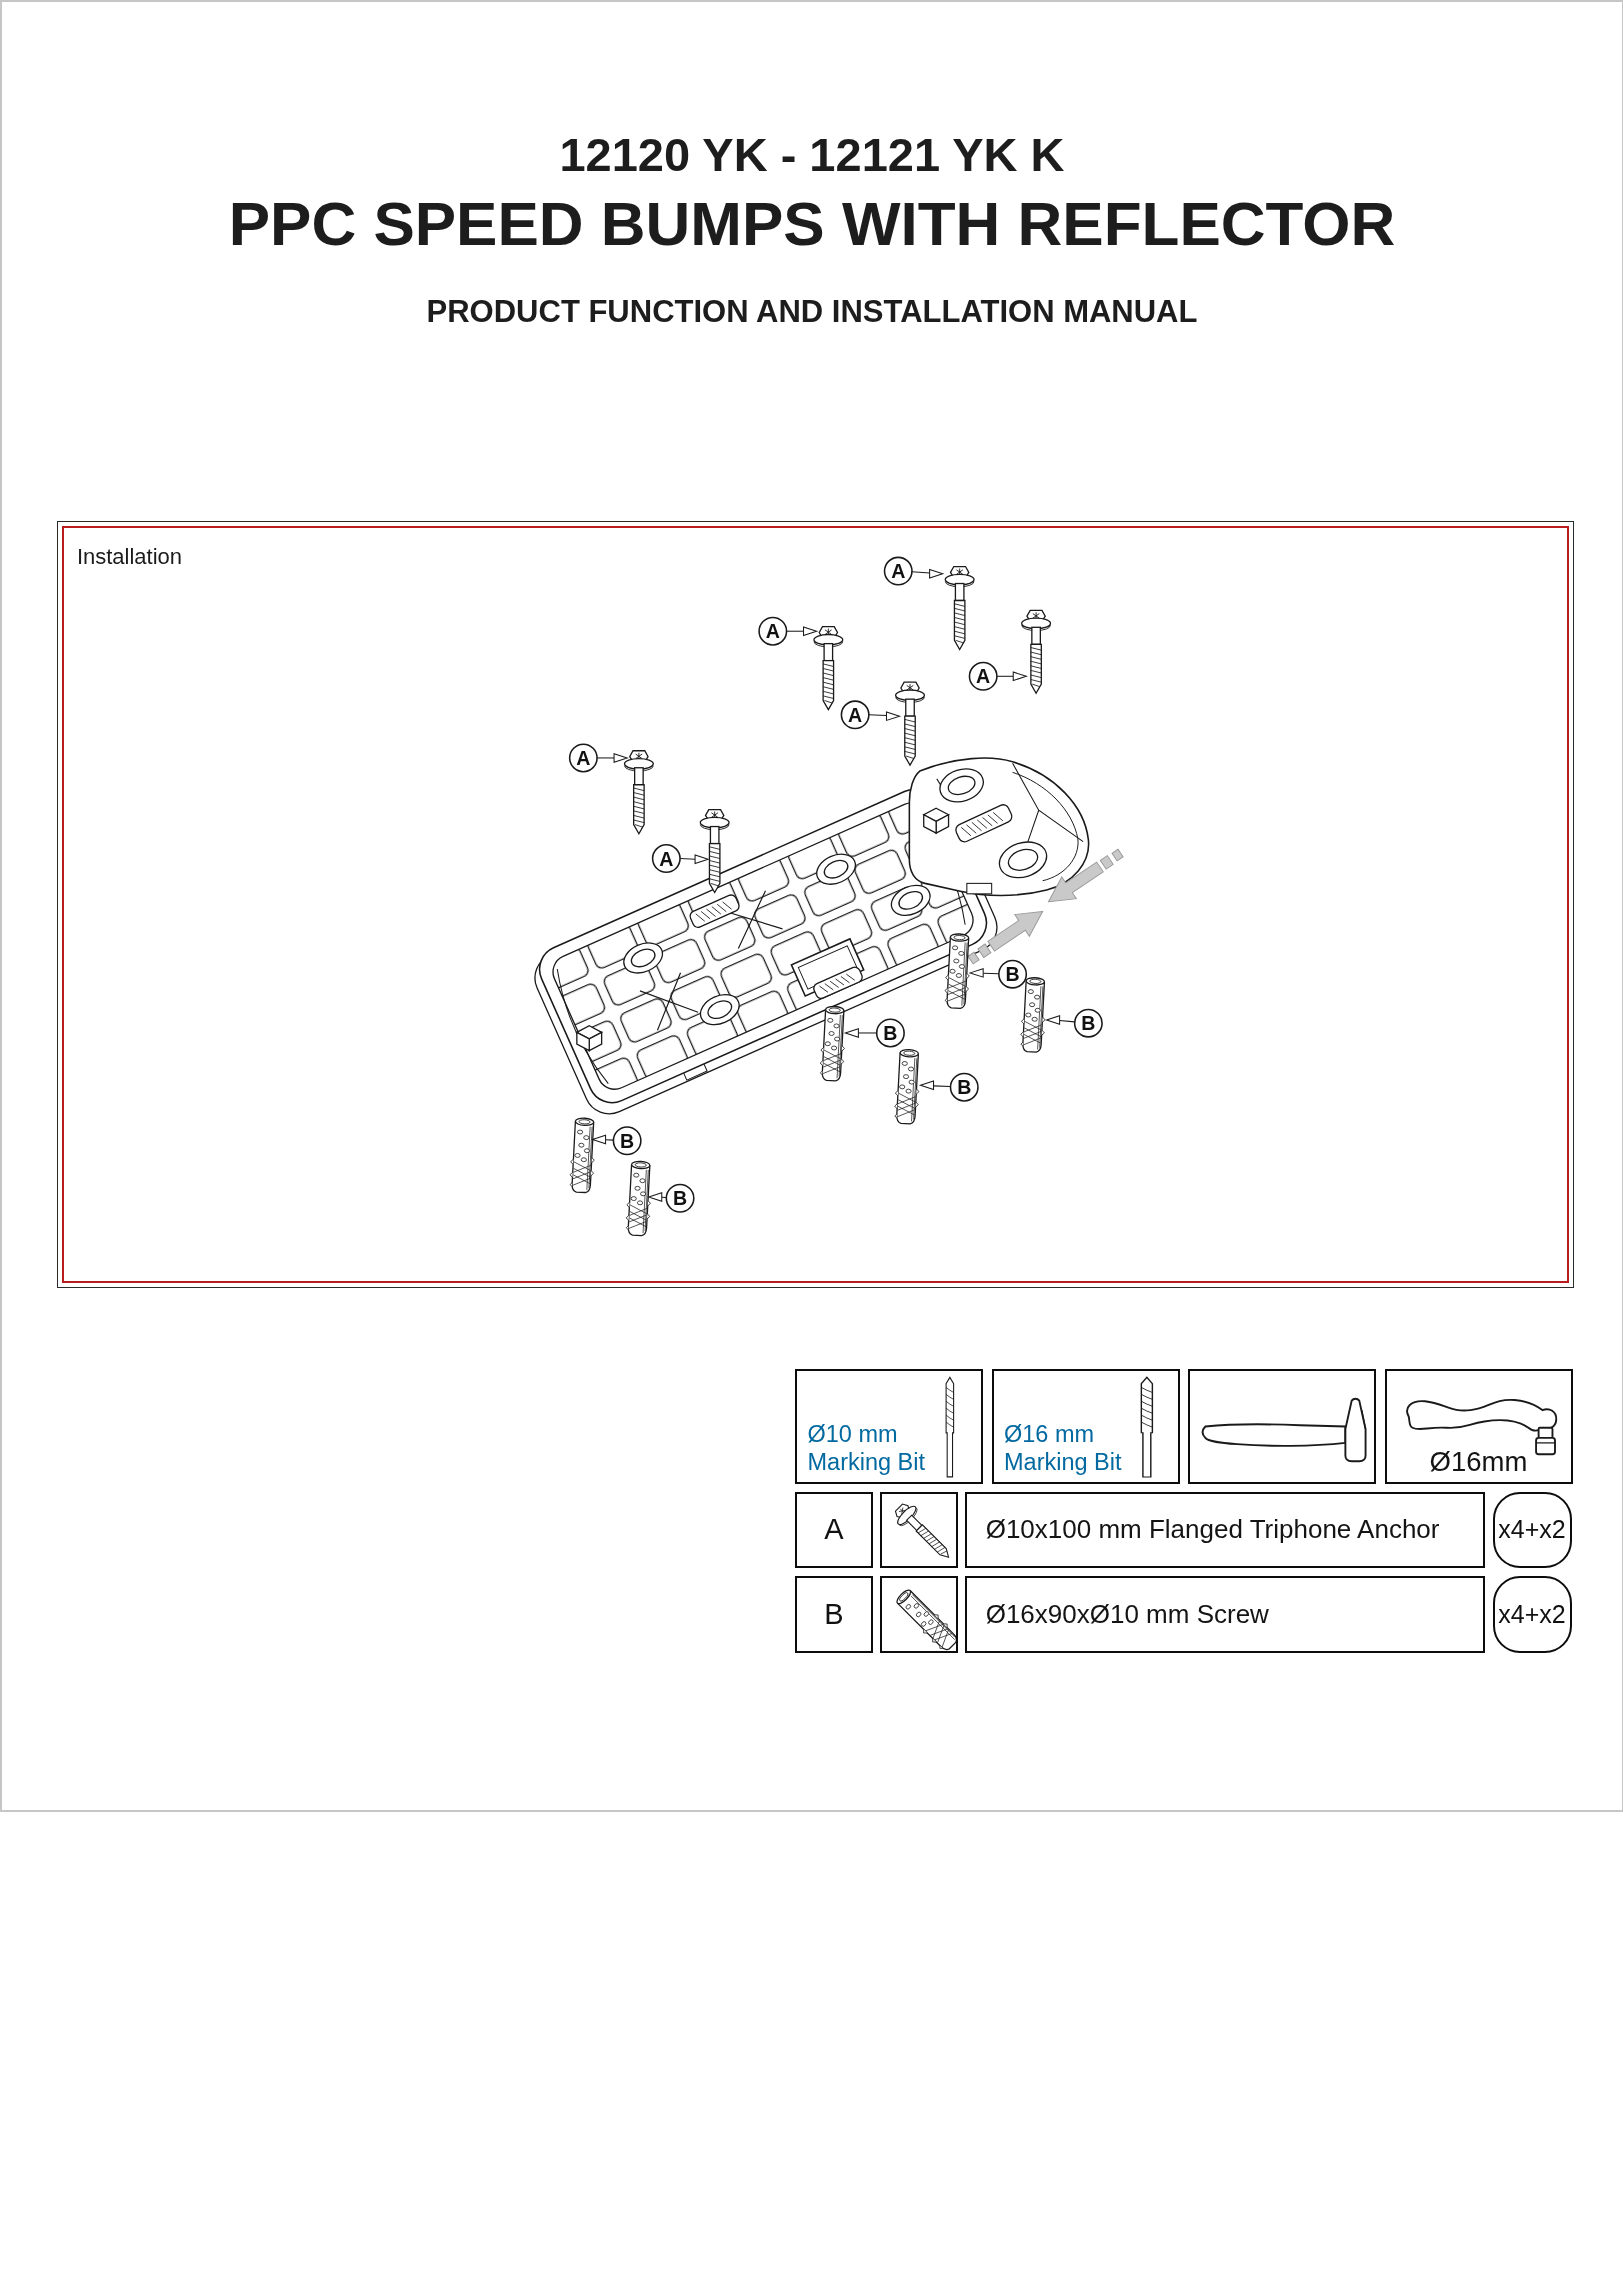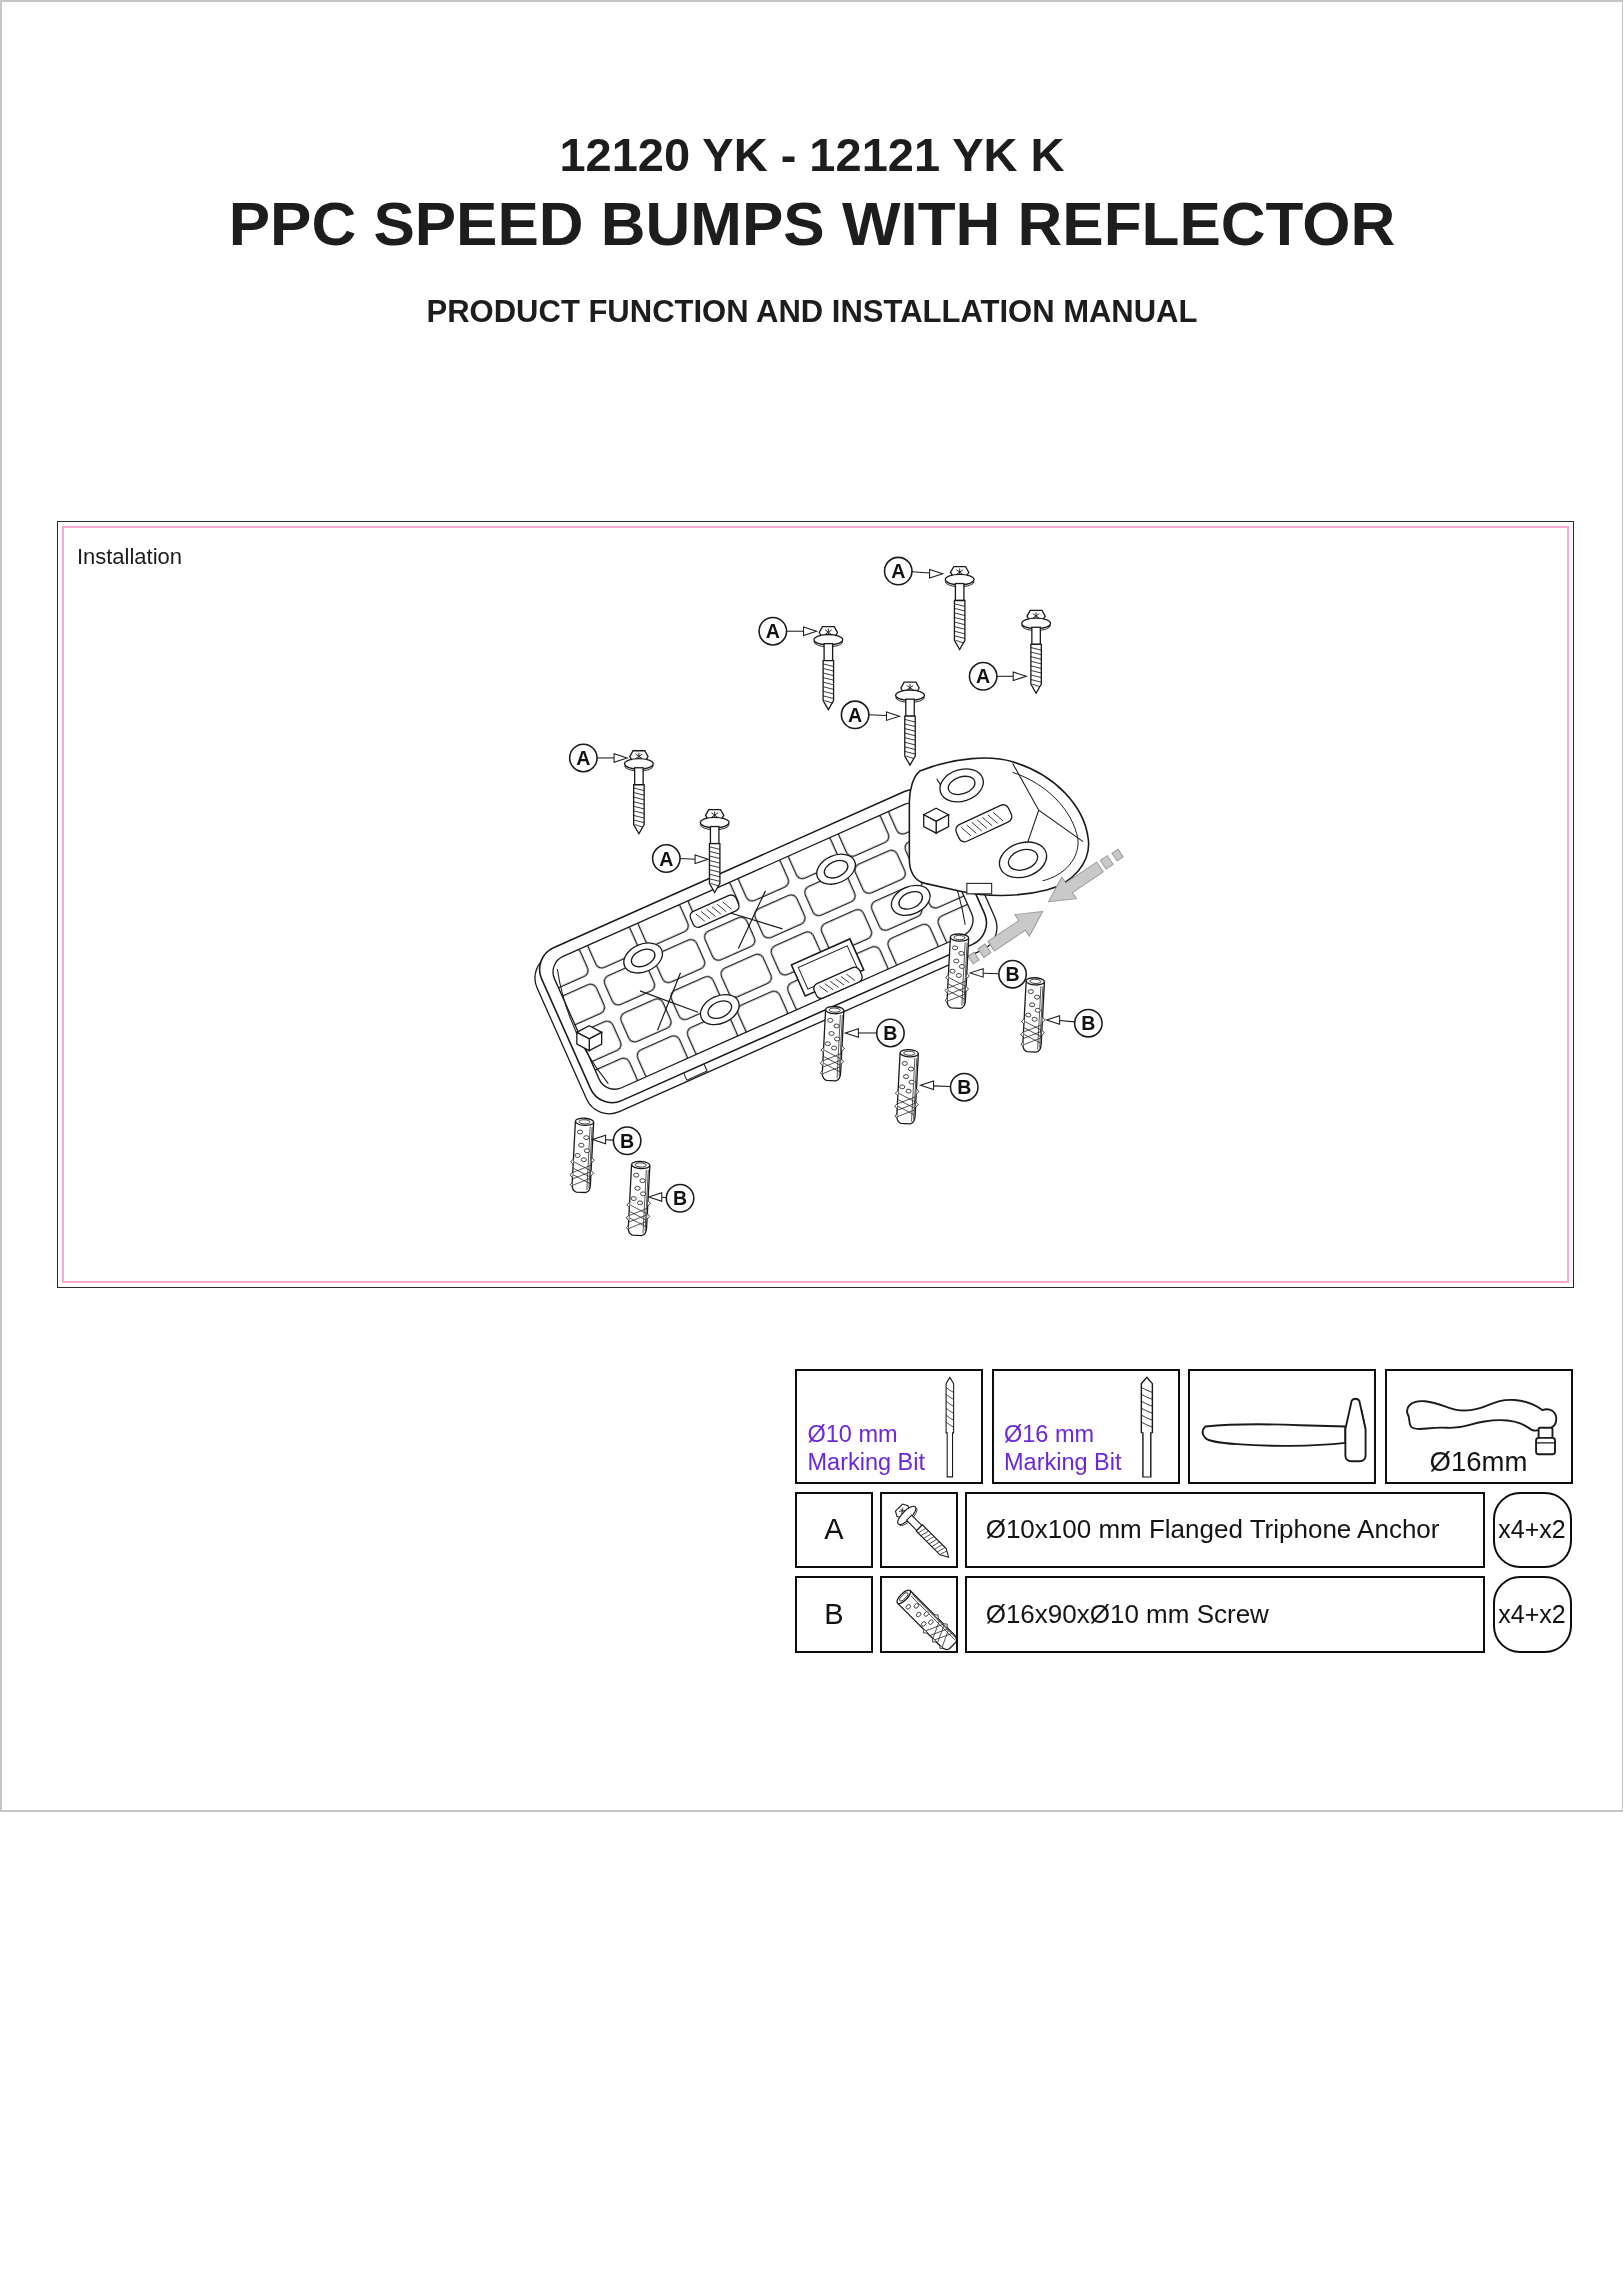--- a/index.html
+++ b/index.html
@@ -18,34 +18,34 @@
   .title-1{top:125px;font-size:47px;}
   .title-2{top:180px;font-size:62px;margin-top:6px;}
   .title-3{top:292px;font-size:31px;}
   
   .install-box{
     position:absolute;left:55px;top:519px;width:1517px;height:767px;
     border:1.3px solid #2b2b2b;padding:3.9px;box-sizing:border-box;
   }
   .install-inner{
     position:relative;width:100%;height:100%;
-    border:2px solid #f9a8d4;box-sizing:border-box;
+    border:2px solid #b91c1c;box-sizing:border-box;
   }
   .install-label{position:absolute;top:15.7px;left:13px;font-size:22px;color:#1c1c1c;}
   .diagram{position:absolute;inset:0;width:100%;height:100%;}
   
   .parts-table{position:absolute;left:793px;top:1367px;width:778px;}
   .tools-row{display:flex;gap:8.5px;height:115px;}
   .tool-box{
     position:relative;width:188px;height:115px;box-sizing:border-box;
     border:2.6px solid #0c0c0c;background:#fff;flex:none;
   }
   .tool-box svg{position:absolute;inset:0;width:100%;height:100%;}
   .tool-text{
-    position:absolute;left:10.5px;bottom:5.2px;font-size:23.5px;line-height:1.18;color:#6d28d9;
+    position:absolute;left:10.5px;bottom:5.2px;font-size:23.5px;line-height:1.18;color:#0369a1;
   }
   .tool-size-center{
     position:absolute;left:0;bottom:3.9px;width:100%;text-align:center;font-size:27.5px;color:#141414;
   }
   .part-row{display:flex;gap:7.2px;margin-top:7.8px;height:76px;}
   .part-row.row-b{height:77px;}
   .cell{border:2.6px solid #0c0c0c;background:#fff;box-sizing:border-box;flex:none;
         display:flex;align-items:center;justify-content:center;position:relative;}
   .cell-id{width:78px;font-size:29px;color:#111;}
   .cell-icon{width:78px;}

